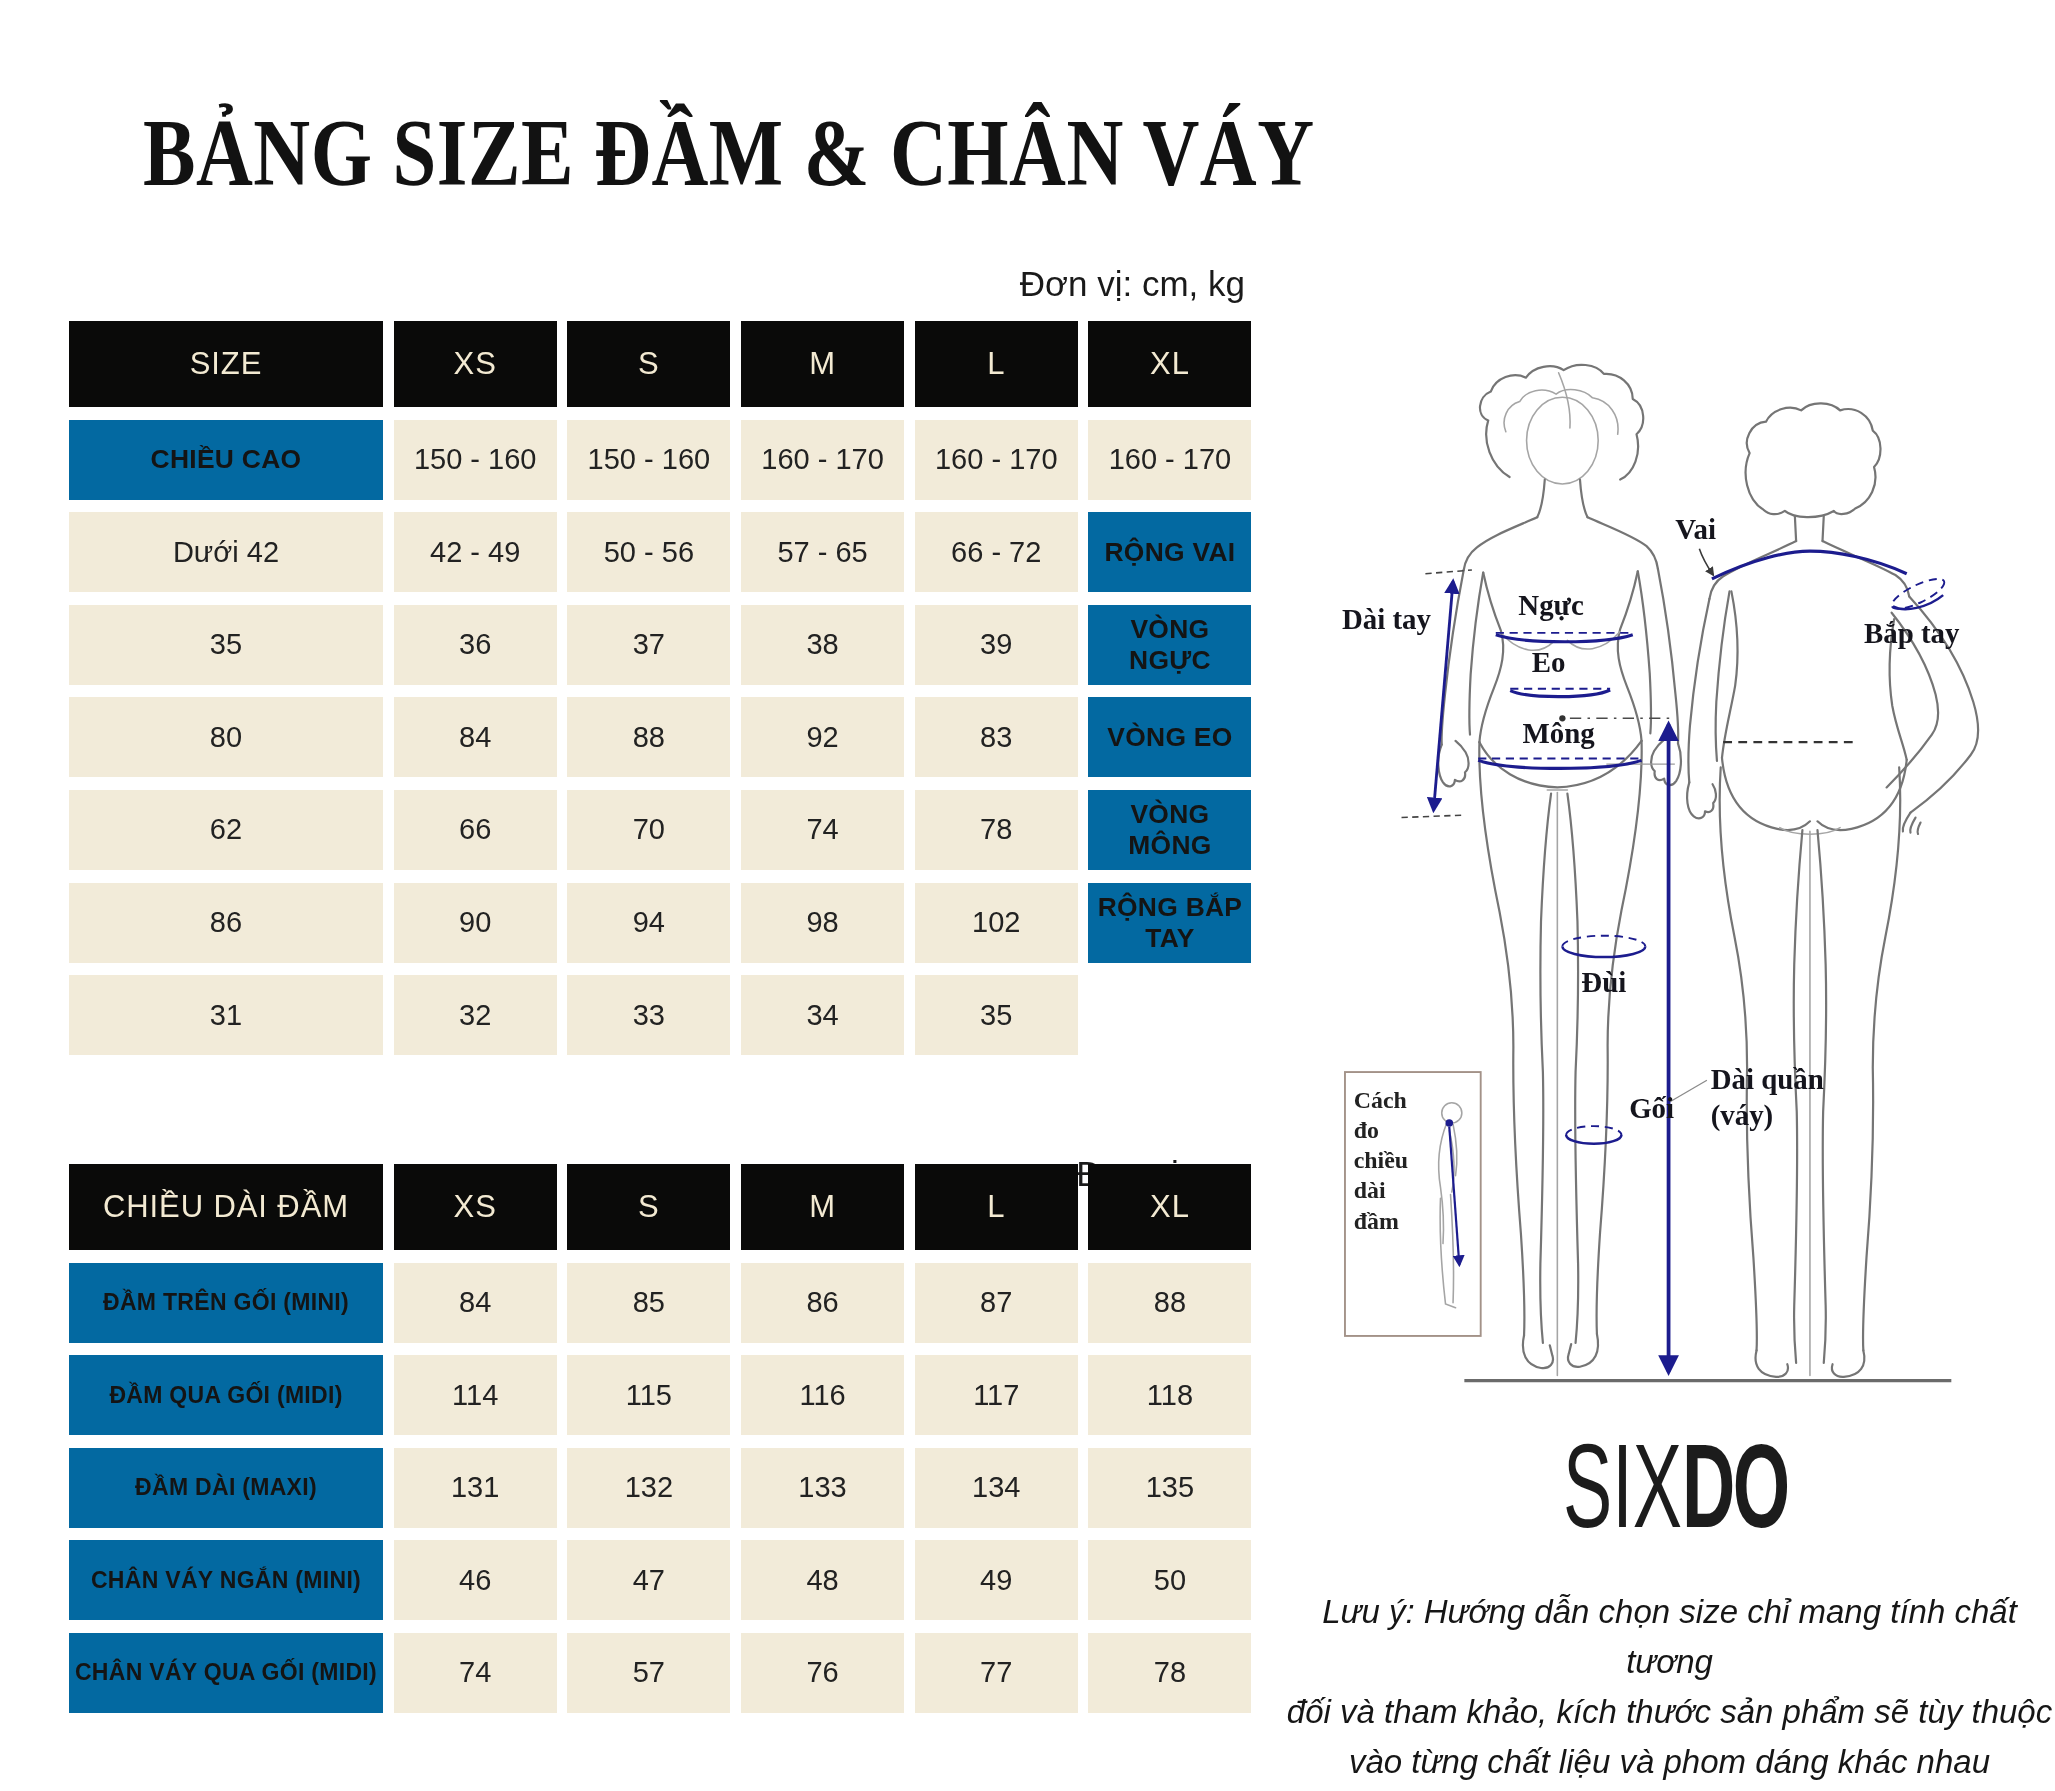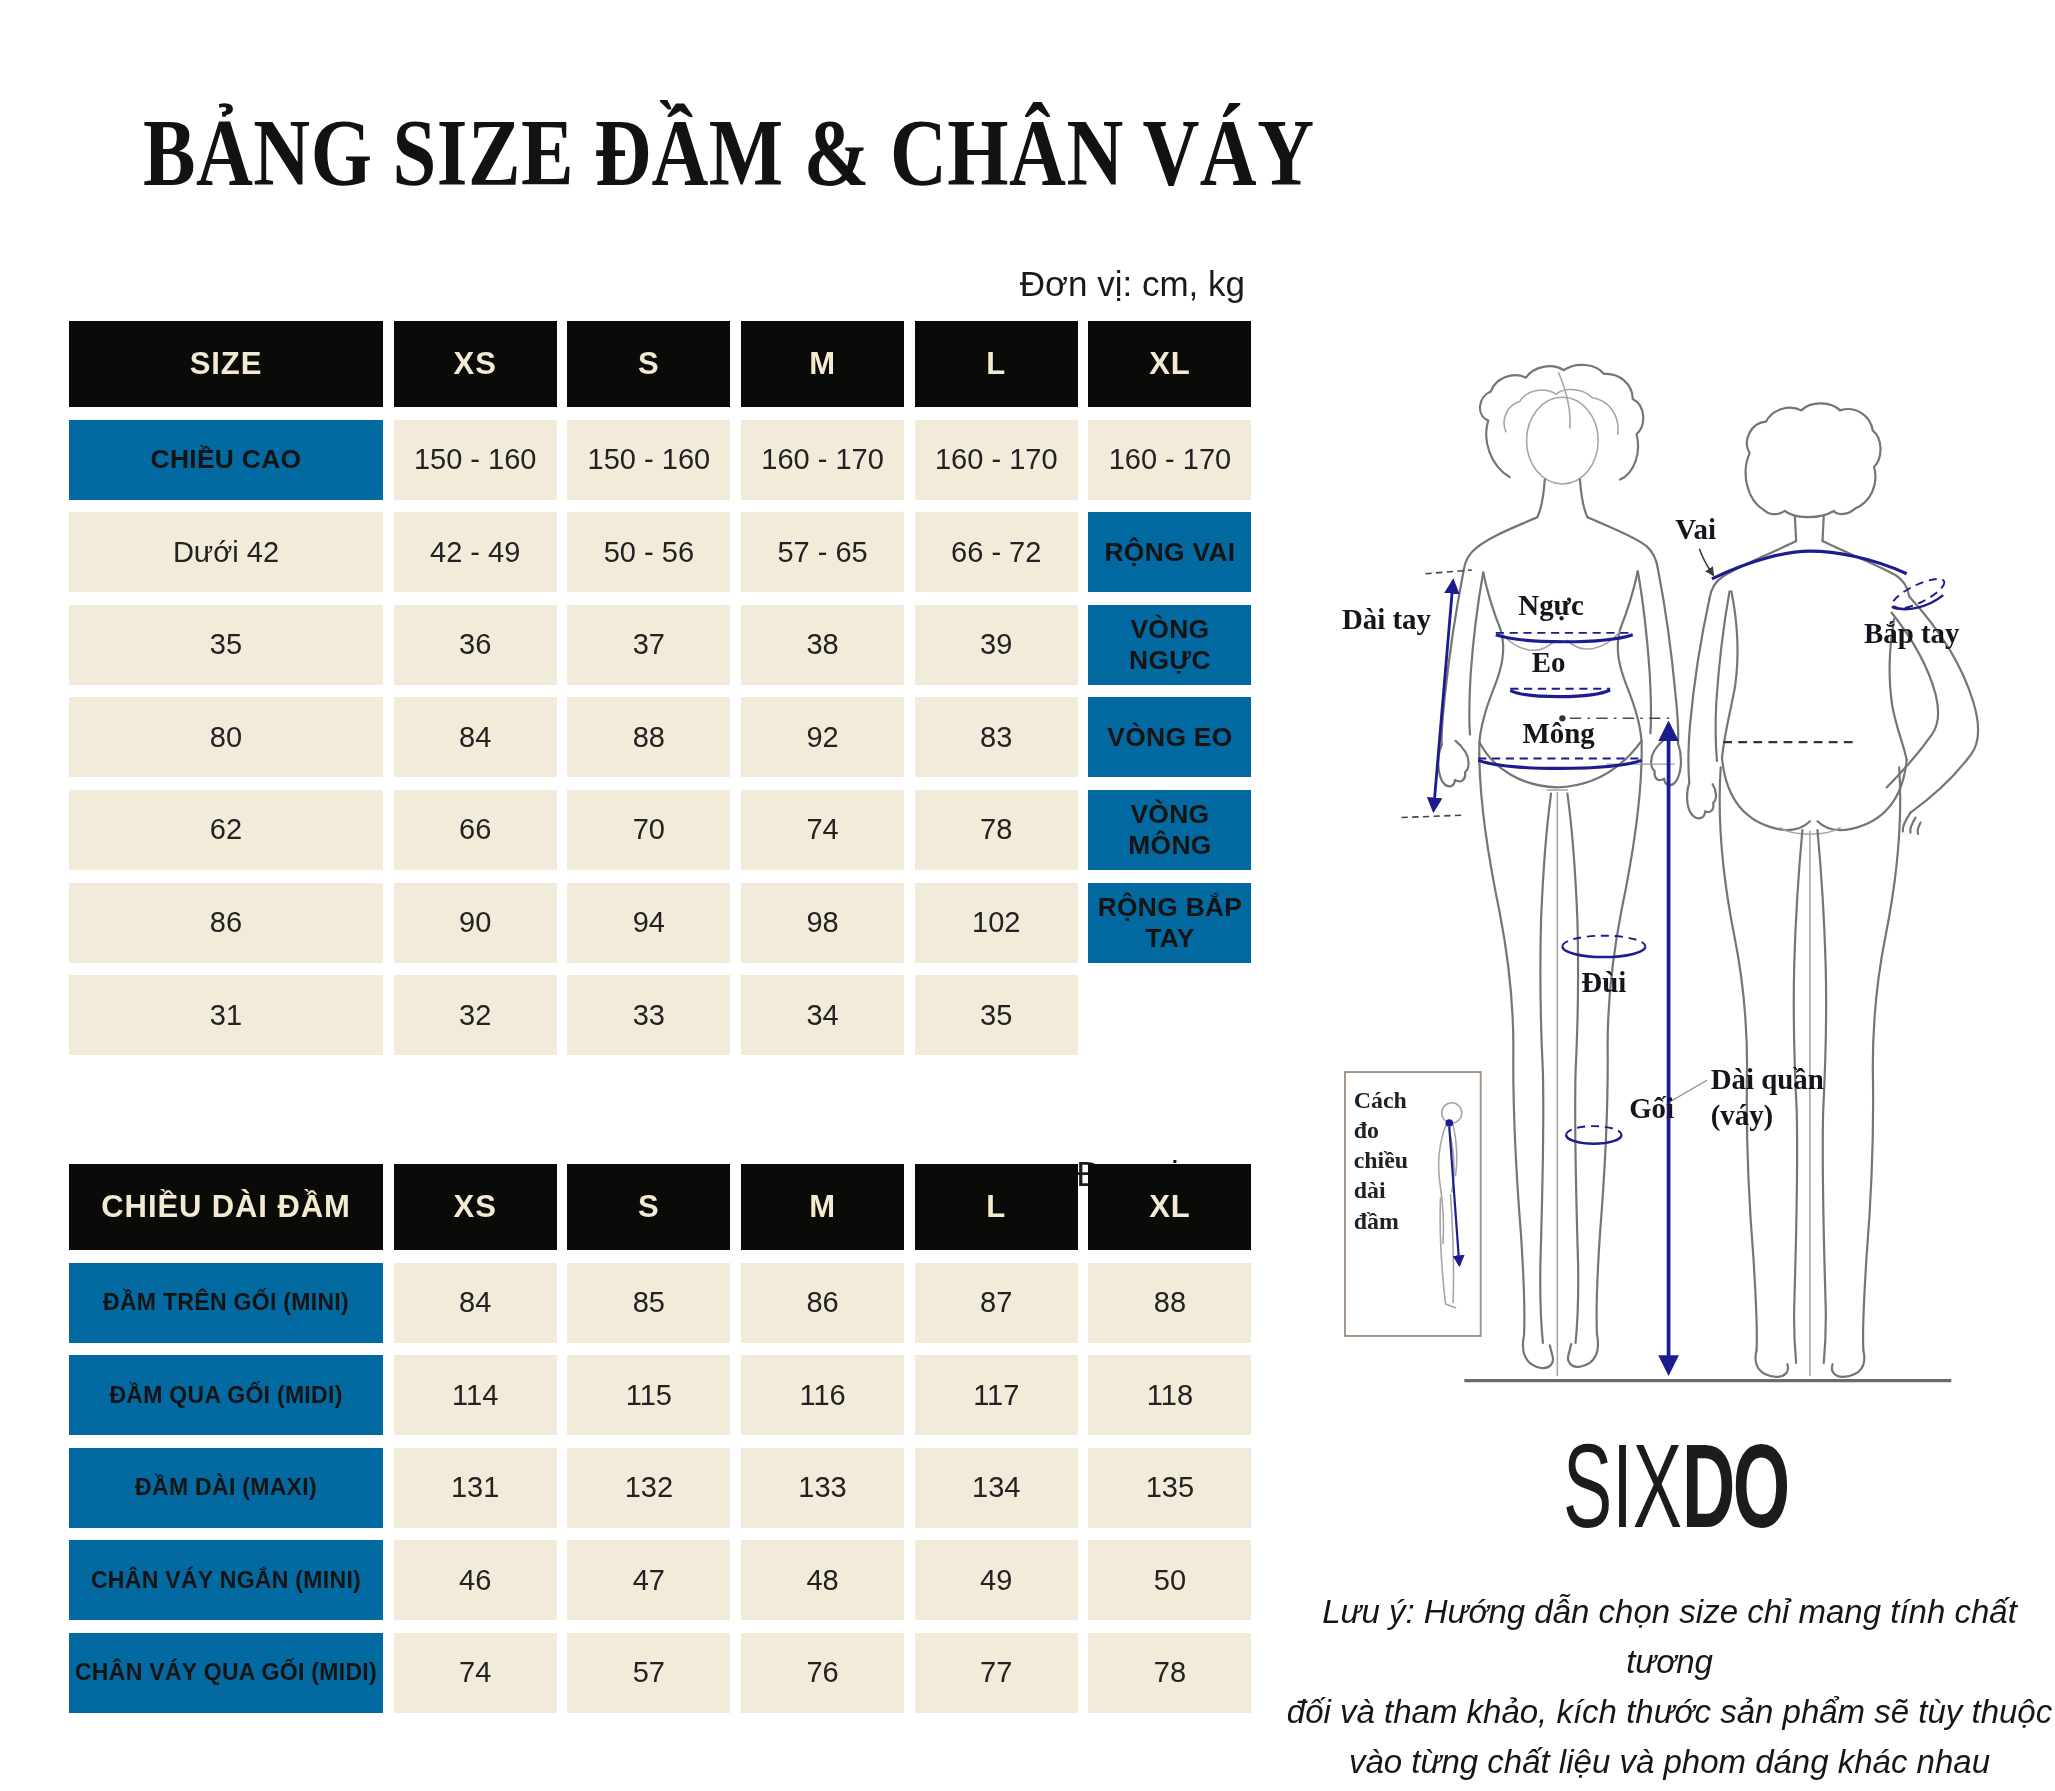--- a/index.html
+++ b/index.html
@@ -23,21 +23,21 @@
 
   
   .size-grid{
     left:69px;display:grid;
     grid-template-columns:314px 163px 163px 163px 163px 163px;
     column-gap:10.7px;row-gap:12.6px;
   }
   #table-size{top:321px;grid-template-rows:86px repeat(7,80px);}
   #table-length{top:1164px;grid-template-rows:86px repeat(5,80px);}
   .cell{display:flex;align-items:center;justify-content:center;text-align:center;}
-  .head-cell{background:#0a0a09;color:#f3ead2;font-weight:bold;font-size:31px;letter-spacing:0.9px;}
+  .head-cell{background:#0a0a09;color:#f3ead2;font-weight:normal;font-size:31px;letter-spacing:0.9px;}
   .label-cell{background:#0369a1;color:#141414;font-weight:bold;font-size:26.4px;letter-spacing:0.3px;}
   .value-cell{background:#f2ebd9;color:#222222;font-size:29px;}
   #table-length .label-cell{font-size:23px;text-align:center;}
 
   
   #diagram{left:1257px;top:189px;width:798px;height:1232px;}
   .fig{stroke:#757575;stroke-width:3.5;fill:none;stroke-linecap:round;stroke-linejoin:round;}
   .fig-light{stroke:#a5a5a5;stroke-width:2.5;fill:none;stroke-linecap:round;}
   .meas{stroke:#1c1c8e;fill:none;}
   .meas-dash{stroke:#1c1c8e;stroke-width:3;stroke-dasharray:13 9;fill:none;}

